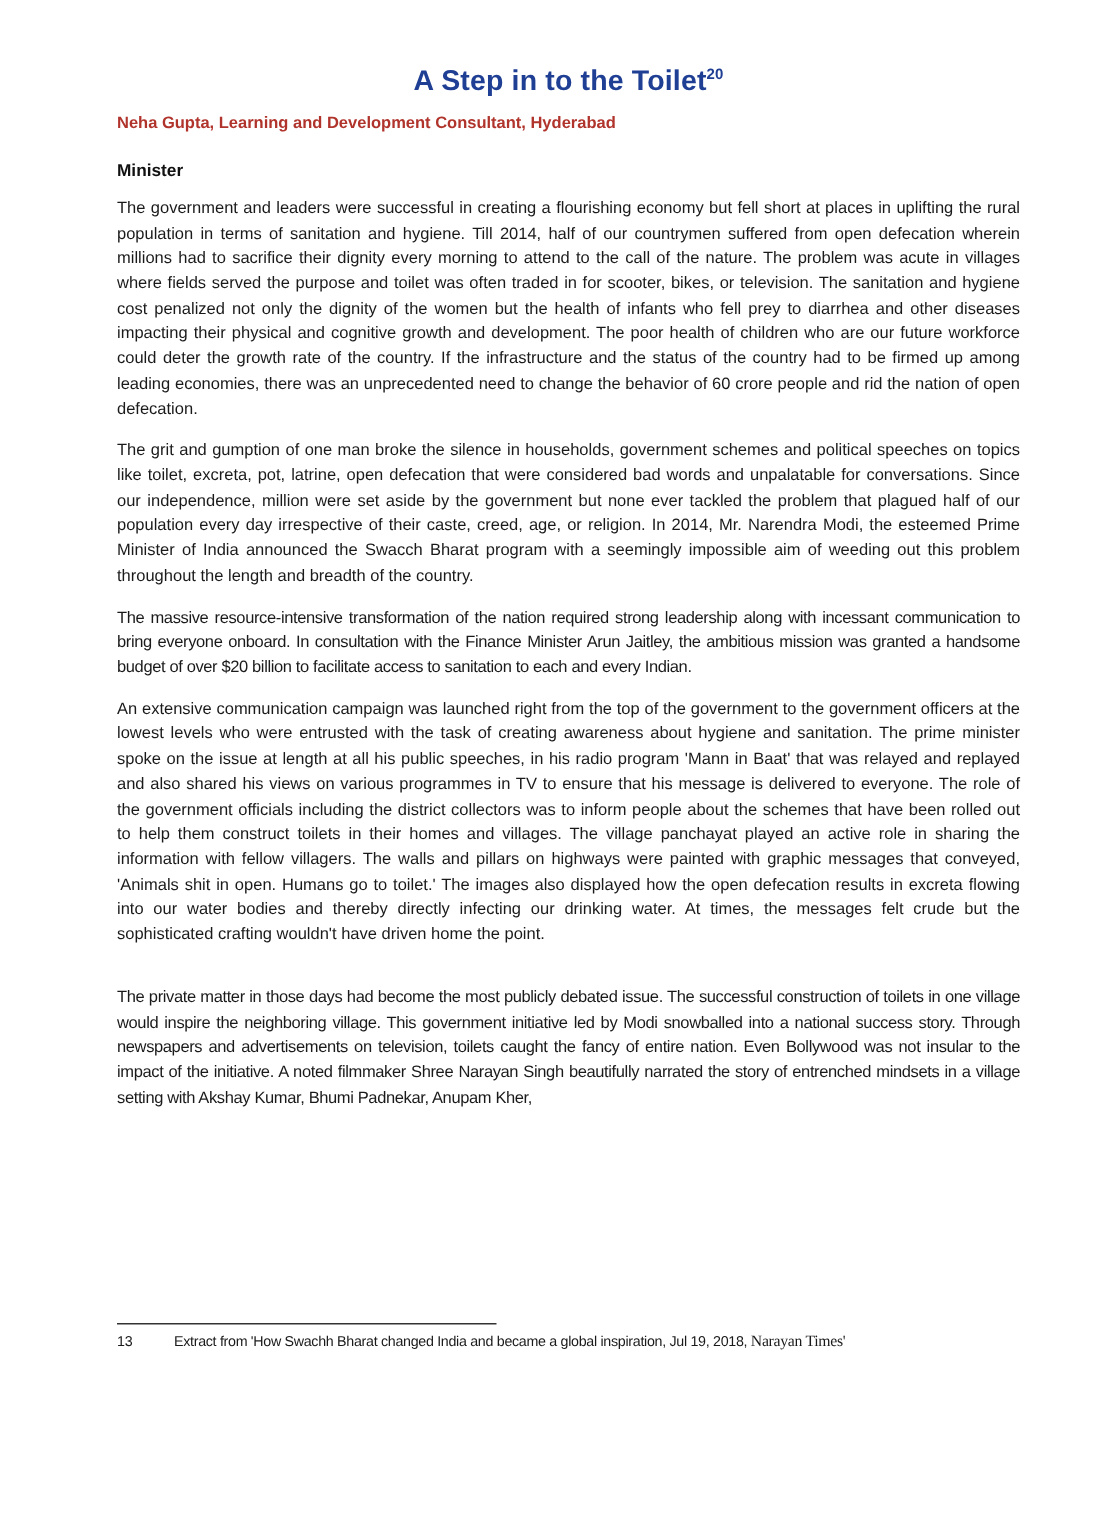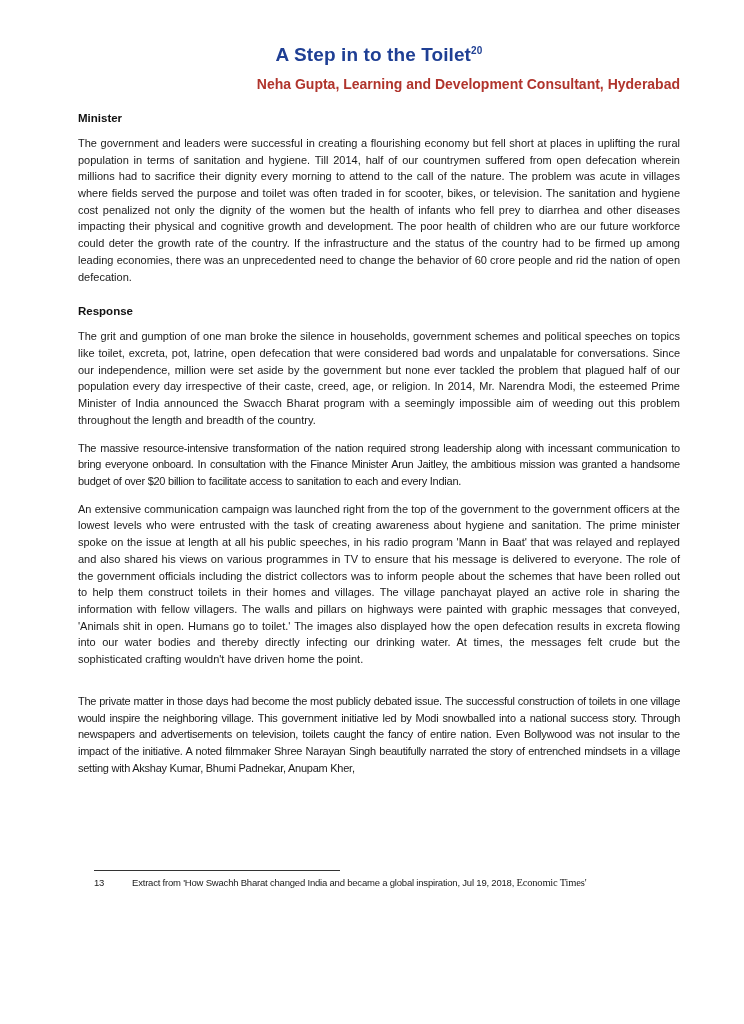--- a/index.html
+++ b/index.html
@@ -29,24 +29,24 @@
     letter-spacing: 0.1px;
     margin: 8px 0 0 0;
     line-height: 1.2;
   }
   .doc-title sup {
     font-size: 10px;
     vertical-align: super;
     font-weight: bold;
   }
   .doc-subtitle {
-    text-align: right;
+    text-align: left;
     color: #b0342c;
     font-weight: bold;
-    font-size: 14px;
+    font-size: 11px;
     margin: 9px 0 0 0;
   }
   .section-head {
     font-weight: bold;
     font-size: 11.5px;
     color: #111;
     margin: 20px 0 0 0;
   }
   p.body-par {
     font-size: 11px;
@@ -58,22 +58,21 @@
   p.tight {
     letter-spacing: -0.25px;
   }
   .spacer-gap {
     height: 14px;
   }
   .footnote-wrap {
     position: absolute;
     left: 78px;
     right: 64px;
-    bottom: 136px;
-    margin-left: 16px;
+    bottom: 124px;
   }
   .footnote-rule {
     border: 0;
     border-top: 1px solid #333;
     width: 42%;
     margin: 0 0 6px 0;
   }
   .footnote {
     font-size: 9.5px;
     color: #1a1a1a;
@@ -96,28 +95,27 @@
 
 <div class="page">
 
   <h1 class="doc-title"><span>A Step in to the Toilet</span><sup>20</sup></h1>
 
   <div class="doc-subtitle">Neha Gupta, Learning and Development Consultant, Hyderabad</div>
 
   <h2 class="section-head">Minister</h2>
   <p class="body-par">The government and leaders were successful  in creating a flourishing economy but fell short at places in uplifting the rural population in terms of sanitation and hygiene. Till 2014, half of our countrymen suffered from open defecation wherein millions had to sacrifice their dignity every morning to attend to the call of the nature. The problem was acute in villages where fields served the purpose and toilet was often traded in for scooter, bikes, or television. The sanitation and hygiene cost penalized not only the dignity of the women but the health of infants who fell prey to diarrhea and other diseases impacting their physical and cognitive growth and development. The poor health of children who are our future workforce could deter the growth rate of the country. If the infrastructure and the status of the country had to be firmed up among leading economies, there was an unprecedented need to change the behavior of 60 crore people and rid the nation of open defecation.</p>
 
-  <h2 class="section-head">Response</h2>
   <p class="body-par">The grit and gumption of one man broke the silence in households, government schemes and political speeches on topics like toilet, excreta, pot, latrine, open defecation that were considered bad words and unpalatable for conversations. Since our independence, million were set aside by the government but none ever tackled the problem that plagued half of our population every day irrespective of their caste, creed, age, or religion. In 2014, Mr. Narendra Modi, the esteemed Prime Minister of India announced the Swacch Bharat program with a seemingly impossible aim of weeding out this problem throughout the length and breadth of the country.</p>
   <p class="body-par tight">The massive resource-intensive transformation of the nation required strong leadership along with incessant communication to bring everyone onboard. In consultation with the Finance Minister Arun Jaitley, the ambitious mission was granted a handsome budget of over $20 billion to facilitate access to sanitation to each and every Indian.</p>
   <p class="body-par">An extensive communication campaign was launched right from the top of the government to the government officers at the lowest levels who were entrusted with the task of creating awareness about hygiene and sanitation. The prime minister spoke on the issue at length at all his public speeches, in his radio program 'Mann in Baat' that was relayed and replayed and also shared his views on various programmes in TV to ensure that his message is delivered to everyone. The role of the government officials including the district collectors was to inform people about the schemes that have been rolled out to help them construct toilets in their homes and villages.  The village panchayat played an active role in sharing the information with fellow villagers. The walls and pillars on highways were painted with graphic messages that conveyed, 'Animals shit in open. Humans go to toilet.' The images also displayed how the open defecation results in excreta flowing into our water bodies and thereby directly infecting our drinking water. At times, the messages felt crude but the sophisticated crafting wouldn't have driven home the point.</p>
   <div class="spacer-gap"></div>
   <p class="body-par tight">The private matter in those days had become the most publicly debated issue. The successful construction of toilets in one village would inspire the neighboring village. This government initiative led by Modi snowballed into a national success story. Through newspapers and advertisements on television, toilets caught the fancy of entire nation. Even Bollywood was not insular to the impact of the initiative. A noted filmmaker Shree Narayan Singh beautifully narrated the story of entrenched mindsets in a village setting with Akshay Kumar, Bhumi Padnekar, Anupam Kher,</p>
 
   <div class="footnote-wrap">
     <hr class="footnote-rule">
     <div class="footnote">
       <span class="num">13</span>
-      <span><span>Extract from 'How Swachh Bharat changed India and became a global inspiration, Jul 19, 2018, </span><span class="serifed">Economic Times'</span></span>
+      <span><span>Extract from 'How Swachh Bharat changed India and became a global inspiration, Jul 19, 2018, </span><span class="serifed">Narayan Times'</span></span>
     </div>
   </div>
 
 </div>
 
 </body></html>

